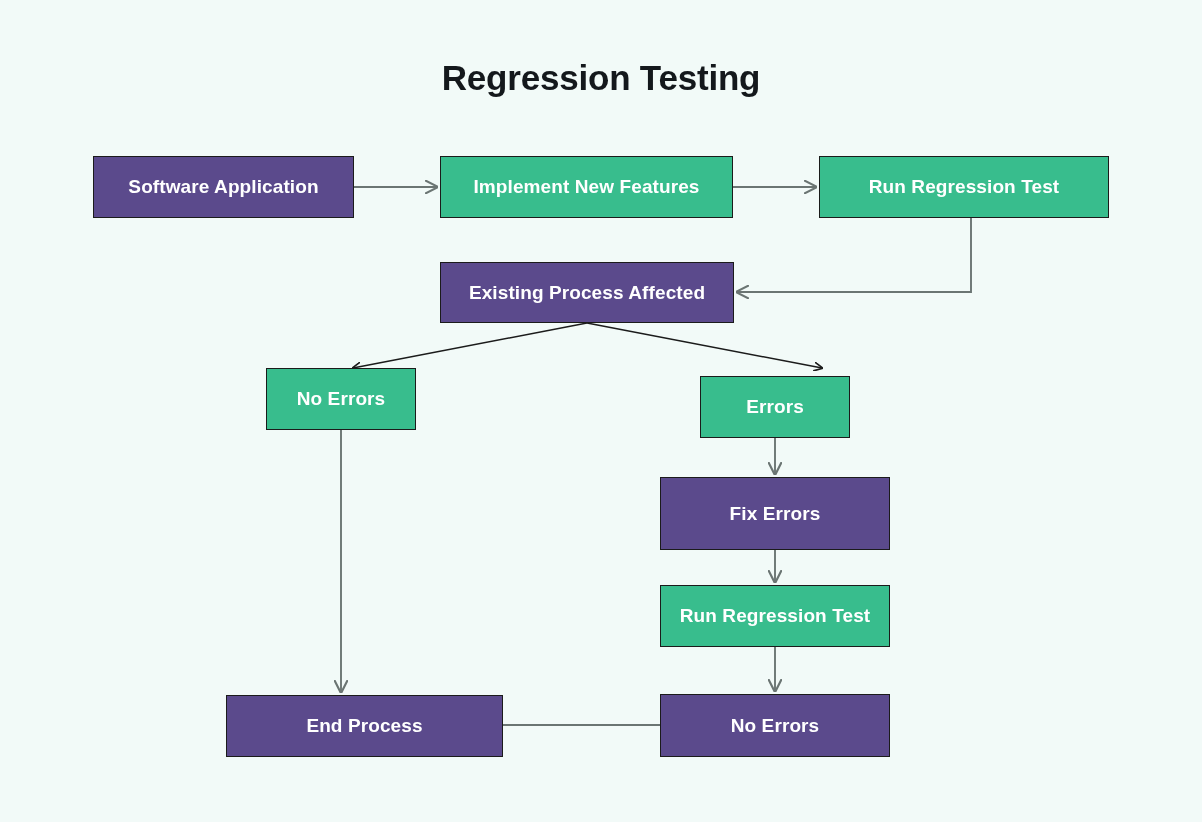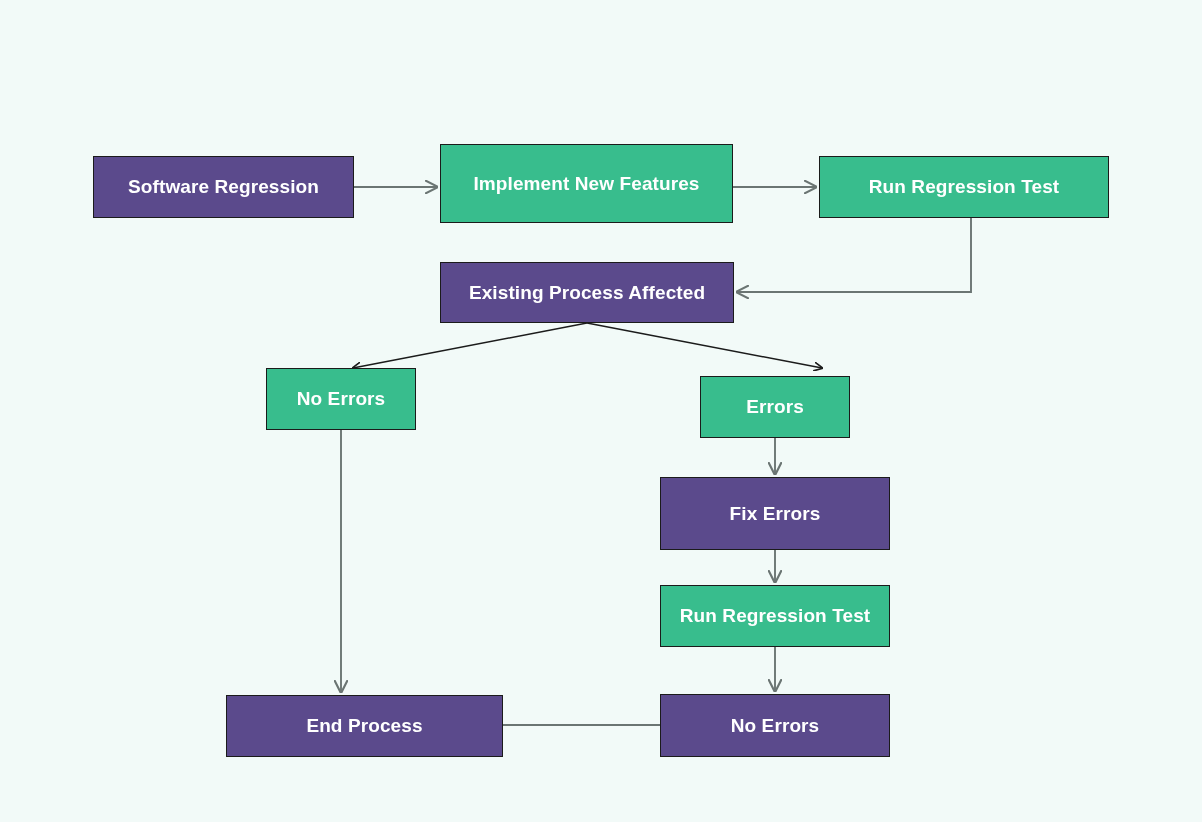--- a/index.html
+++ b/index.html
@@ -57,20 +57,21 @@
   }
   .node.purple { background: #5b4a8c; }
   .node.green  { background: #38bd8d; }
   .node-label { display: block; padding: 0 8px; }
 </style>
 </head>
 <body>
 
 <div id="diagram-root">
 
+  <div id="page-title">Regression Testing</div>
 
   <svg id="edges-layer" viewBox="0 0 1202 822" width="1202" height="822" xmlns="http://www.w3.org/2000/svg">
     <defs>
       <marker id="arrow-plain" viewBox="0 0 10 10" refX="9" refY="5" markerWidth="7" markerHeight="7" orient="auto-start-reverse">
         <path d="M 0 0 L 10 5 L 0 10" fill="none" stroke="#6b7573" stroke-width="1.6"></path>
       </marker>
       <marker id="arrow-branch" viewBox="0 0 10 10" refX="9" refY="5" markerWidth="6" markerHeight="6" orient="auto-start-reverse">
         <path d="M 0 0 L 10 5 L 0 10" fill="none" stroke="#1b1b1b" stroke-width="1.8"></path>
       </marker>
     </defs>
@@ -83,23 +84,23 @@
         <polyline points="341,430 341,692" fill="none" stroke="#6b7573" stroke-width="1.9" marker-end="url(#arrow-plain)" stroke-linejoin="miter" stroke-linecap="butt"></polyline>
         <polyline points="775,430 775,474" fill="none" stroke="#6b7573" stroke-width="1.9" marker-end="url(#arrow-plain)" stroke-linejoin="miter" stroke-linecap="butt"></polyline>
         <polyline points="775,538 775,582" fill="none" stroke="#6b7573" stroke-width="1.9" marker-end="url(#arrow-plain)" stroke-linejoin="miter" stroke-linecap="butt"></polyline>
         <polyline points="775,647 775,691" fill="none" stroke="#6b7573" stroke-width="1.9" marker-end="url(#arrow-plain)" stroke-linejoin="miter" stroke-linecap="butt"></polyline>
         <polyline points="660,725 460,725" fill="none" stroke="#6b7573" stroke-width="1.9" marker-end="url(#arrow-plain)" stroke-linejoin="miter" stroke-linecap="butt"></polyline>
       </g>
   </svg>
 
   <div id="nodes-layer">
       <div class="node purple" style="left: 93px; top: 156px; width: 261px; height: 62px;">
-        <span class="node-label">Software Regression</span>
+        <span class="node-label">Software Application</span>
       </div>
-      <div class="node green" style="left: 440px; top: 144px; width: 293px; height: 79px;">
+      <div class="node green" style="left: 440px; top: 156px; width: 293px; height: 62px;">
         <span class="node-label">Implement New Features</span>
       </div>
       <div class="node green" style="left: 819px; top: 156px; width: 290px; height: 62px;">
         <span class="node-label">Run Regression Test</span>
       </div>
       <div class="node purple" style="left: 440px; top: 262px; width: 294px; height: 61px;">
         <span class="node-label">Existing Process Affected</span>
       </div>
       <div class="node green" style="left: 266px; top: 368px; width: 150px; height: 62px;">
         <span class="node-label">No Errors</span>

